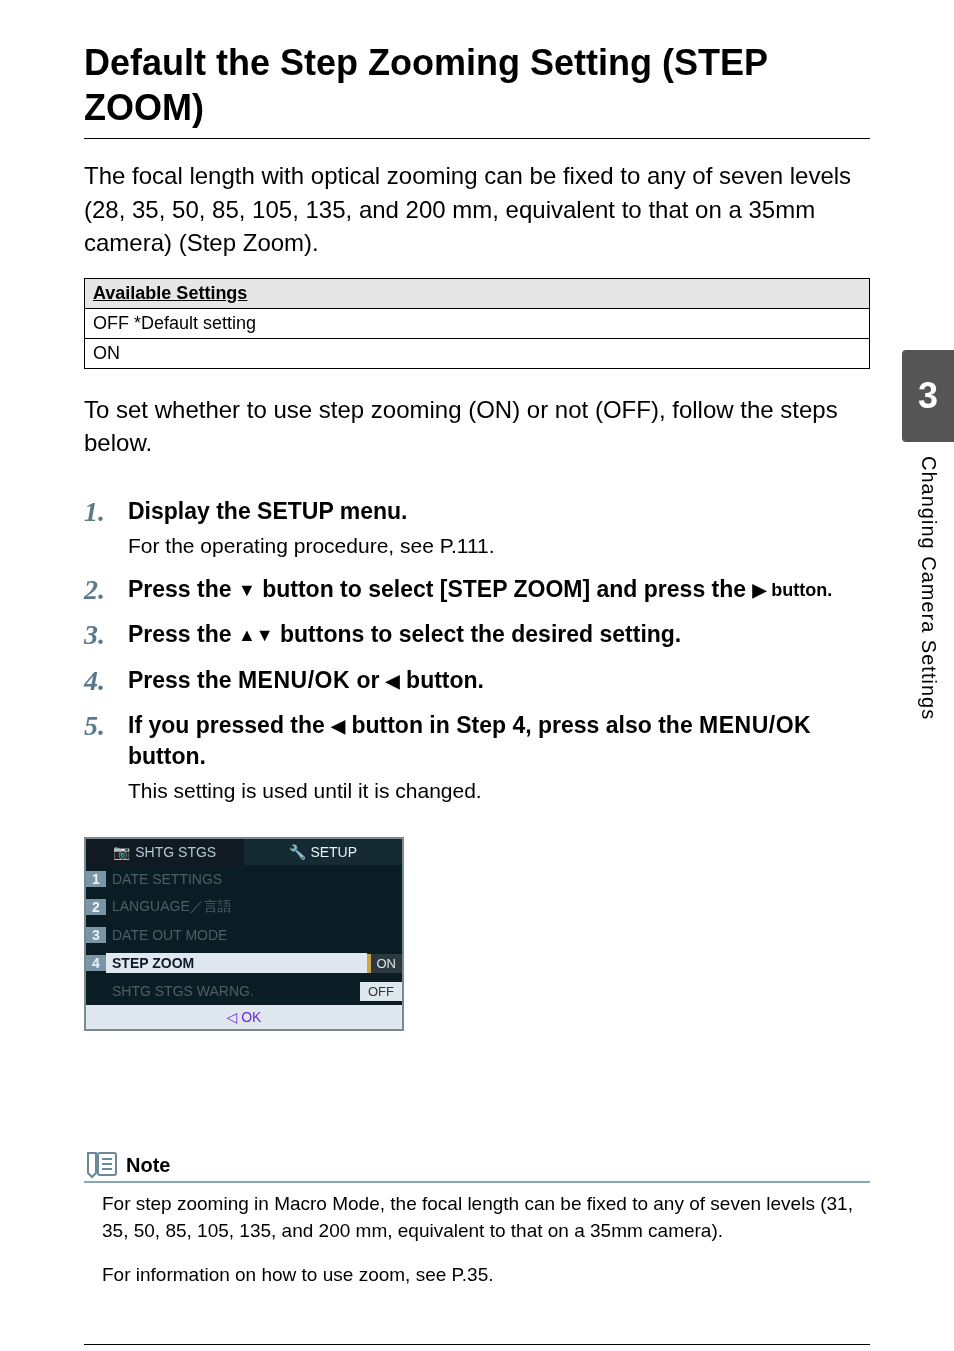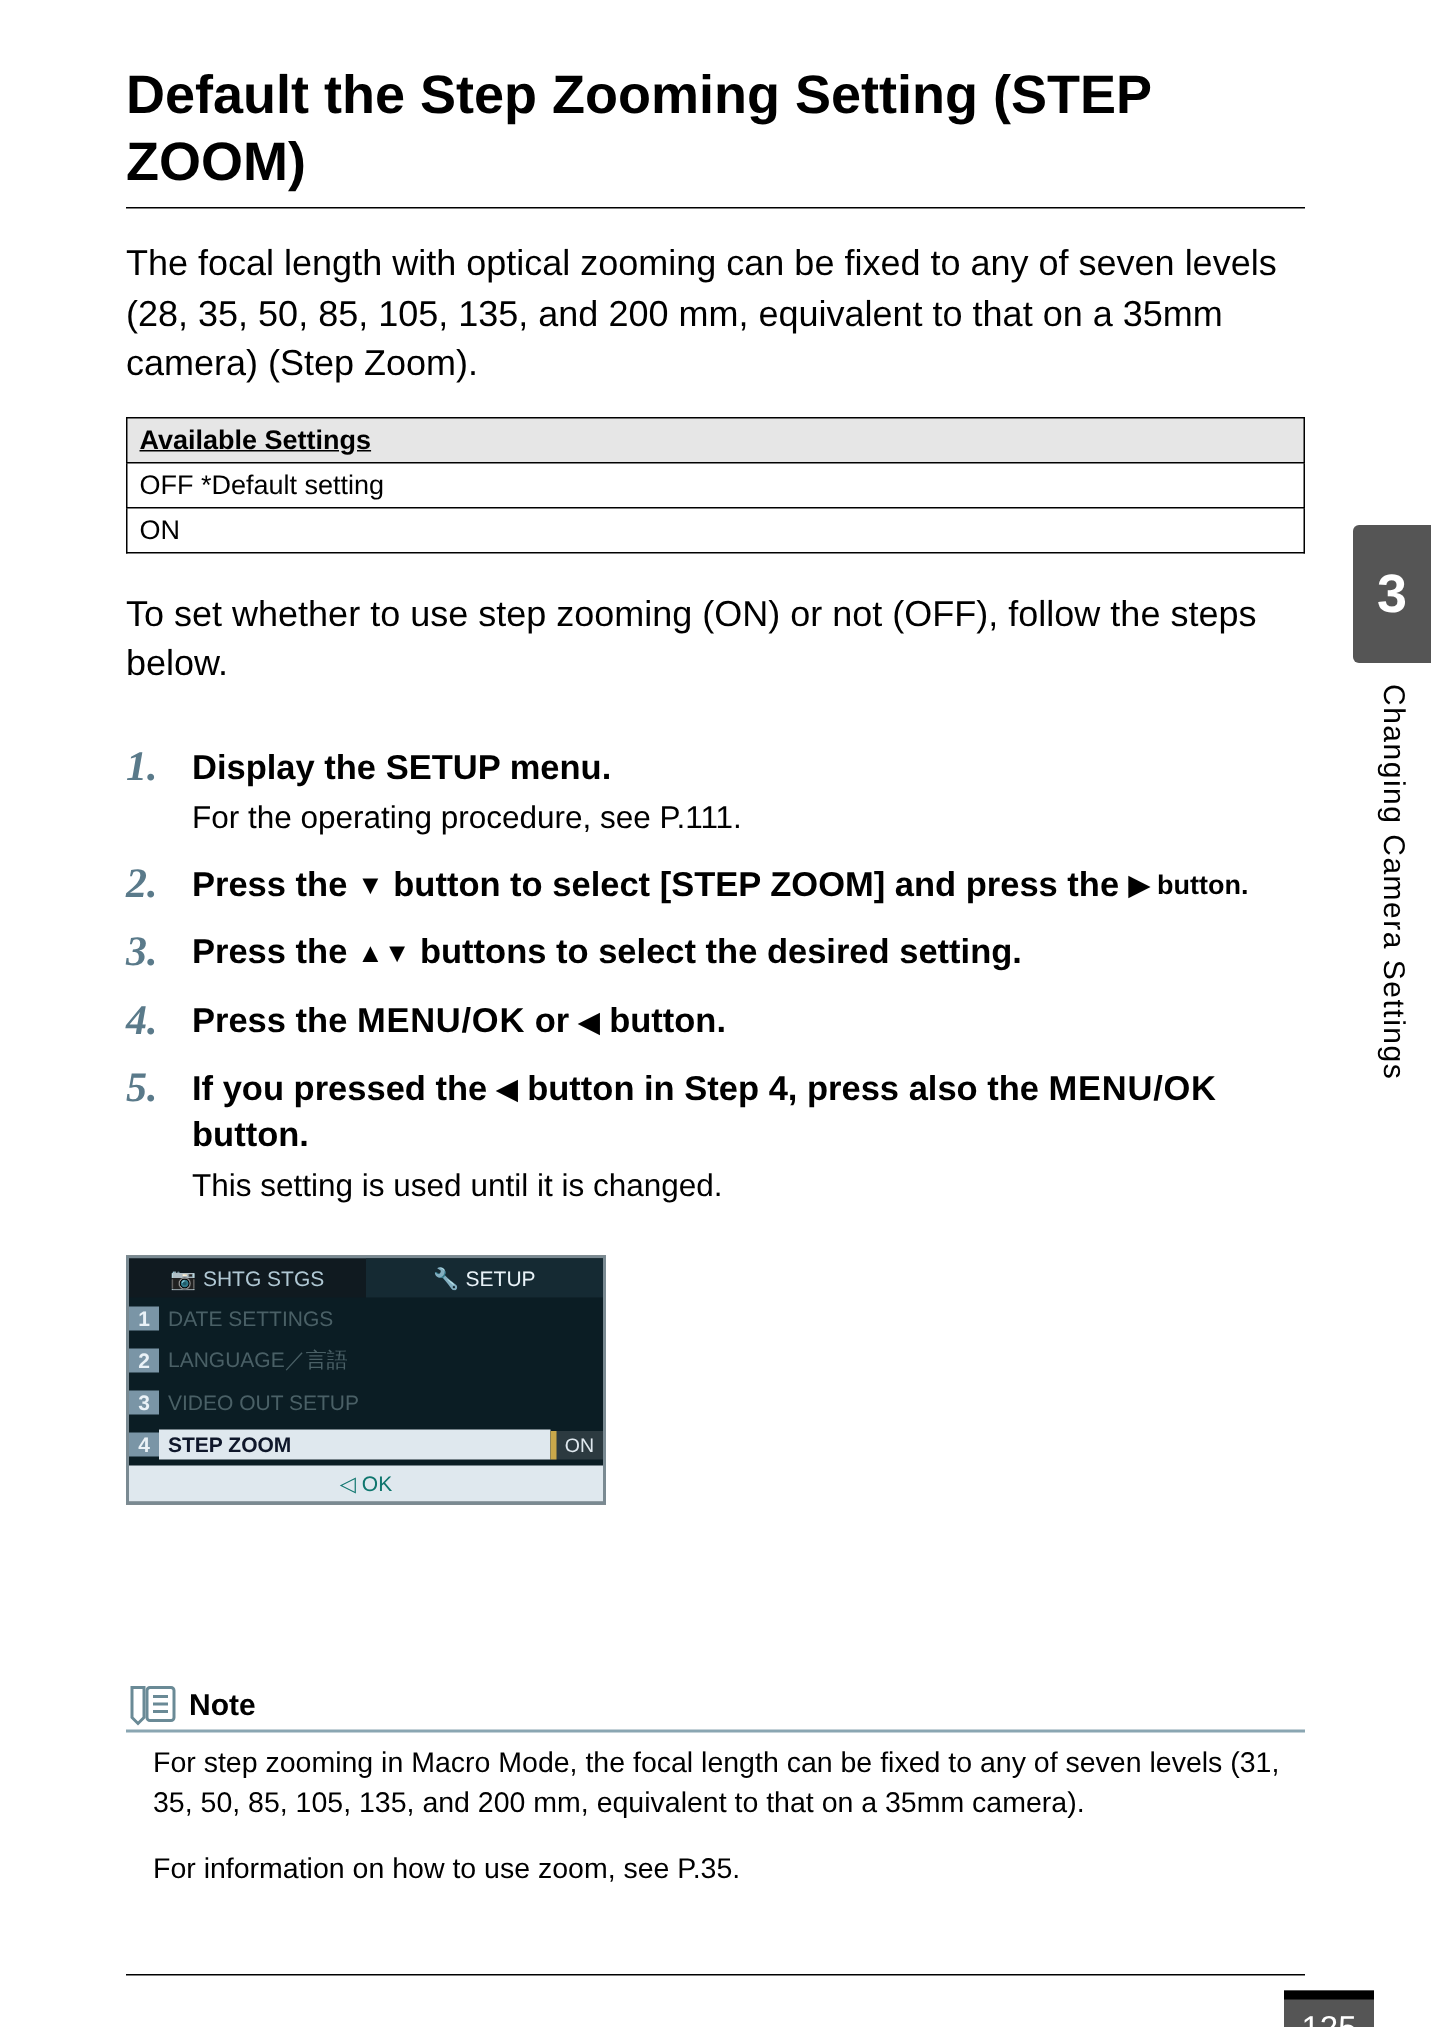--- a/index.html
+++ b/index.html
@@ -26,21 +26,21 @@
   .lcd .tab { flex: 1; display: flex; align-items: center; justify-content: center; gap: 4px; font-size: 14px; }
   .lcd .tab.active { background: #152a33; color: #e8f2f8; }
   .lcd .rows { }
   .lcd .row { display: flex; align-items: center; height: 28px; }
   .lcd .row .num { width: 20px; text-align: center; background: #7a95a6; color: #eaf2f7; font-weight: bold; font-size: 14px; }
   .lcd .row .label { flex: 1; padding-left: 6px; font-size: 14px; }
   .lcd .row.dim .label { color: #4a6066; }
   .lcd .row.sel .label { background: #dfe8ee; color: #0f172a; font-weight: bold; padding: 2px 6px; }
   .lcd .row.sel .opt { background: #2c3a40; color: #dfe8ee; padding: 2px 6px; font-size: 13px; border-left: 4px solid #c9a74a; }
   .lcd .row .opt2 { background: #dfe8ee; color: #333; padding: 2px 8px; font-size: 13px; }
-  .lcd .foot { text-align: center; background: #dfe8ee; color: #0f766e; font-size: 14px; height: 24px; line-height: 24px; }
+  .lcd .foot { text-align: center; background: #dfe8ee; color: #6d28d9; font-size: 14px; height: 24px; line-height: 24px; }
   .sidebar { position: absolute; right: 0; top: 350px; width: 52px; height: 430px; display: flex; flex-direction: column; align-items: center; }
   .sidebar .num3 { width: 52px; height: 92px; background: #555; color: #fff; display: flex; align-items: center; justify-content: center; font-size: 36px; font-weight: bold; border-top-left-radius: 4px; border-bottom-left-radius: 4px; }
   .sidebar .vtext { writing-mode: vertical-rl; font-size: 20px; margin-top: 14px; letter-spacing: 1px; }
   .note-block { margin-top: 120px; }
   .note-head, .ref-head { display: flex; align-items: center; border-bottom: 2px solid #8aa6b2; padding-bottom: 2px; margin-bottom: 8px; gap: 8px; }
   .note-head .label, .ref-head .label { font-size: 20px; font-weight: bold; }
   .note-body, .ref-body { font-size: 19px; line-height: 1.4; padding: 0 2px 18px 18px; }
   .note-icon svg, .ref-icon svg { display: block; }
   .pg { position: absolute; right: 38px; bottom: 28px; background: #555; color: #fff; font-size: 22px; padding: 6px 1px; min-width: 60px; text-align: center; border-top: 6px solid #000; }
   .footline { position: absolute; left: 84px; right: 84px; bottom: 82px; border-top: 1px solid #000; }
@@ -117,26 +117,31 @@
         <div class="row dim">
           <div class="num">1</div>
           <div class="label">DATE SETTINGS</div>
         </div>
         <div class="row dim">
           <div class="num">2</div>
           <div class="label">LANGUAGE／言語</div>
         </div>
         <div class="row dim">
           <div class="num">3</div>
-          <div class="label">VIDEO OUT SETUP</div>
+          <div class="label">DATE OUT MODE</div>
         </div>
         <div class="row sel">
           <div class="num">4</div>
           <div class="label">STEP ZOOM</div>
           <div class="opt">ON</div>
+        </div>
+        <div class="row dim">
+          <div class="num"></div>
+          <div class="label">SHTG STGS WARNG.</div>
+          <div class="opt2">OFF</div>
         </div>
       </div>
       <div class="foot">◁ OK</div>
     </div>
   </div>
 
   <div class="note-block">
     <div class="note-head">
       <span class="note-icon">
         <svg width="34" height="28" viewBox="0 0 34 28">

